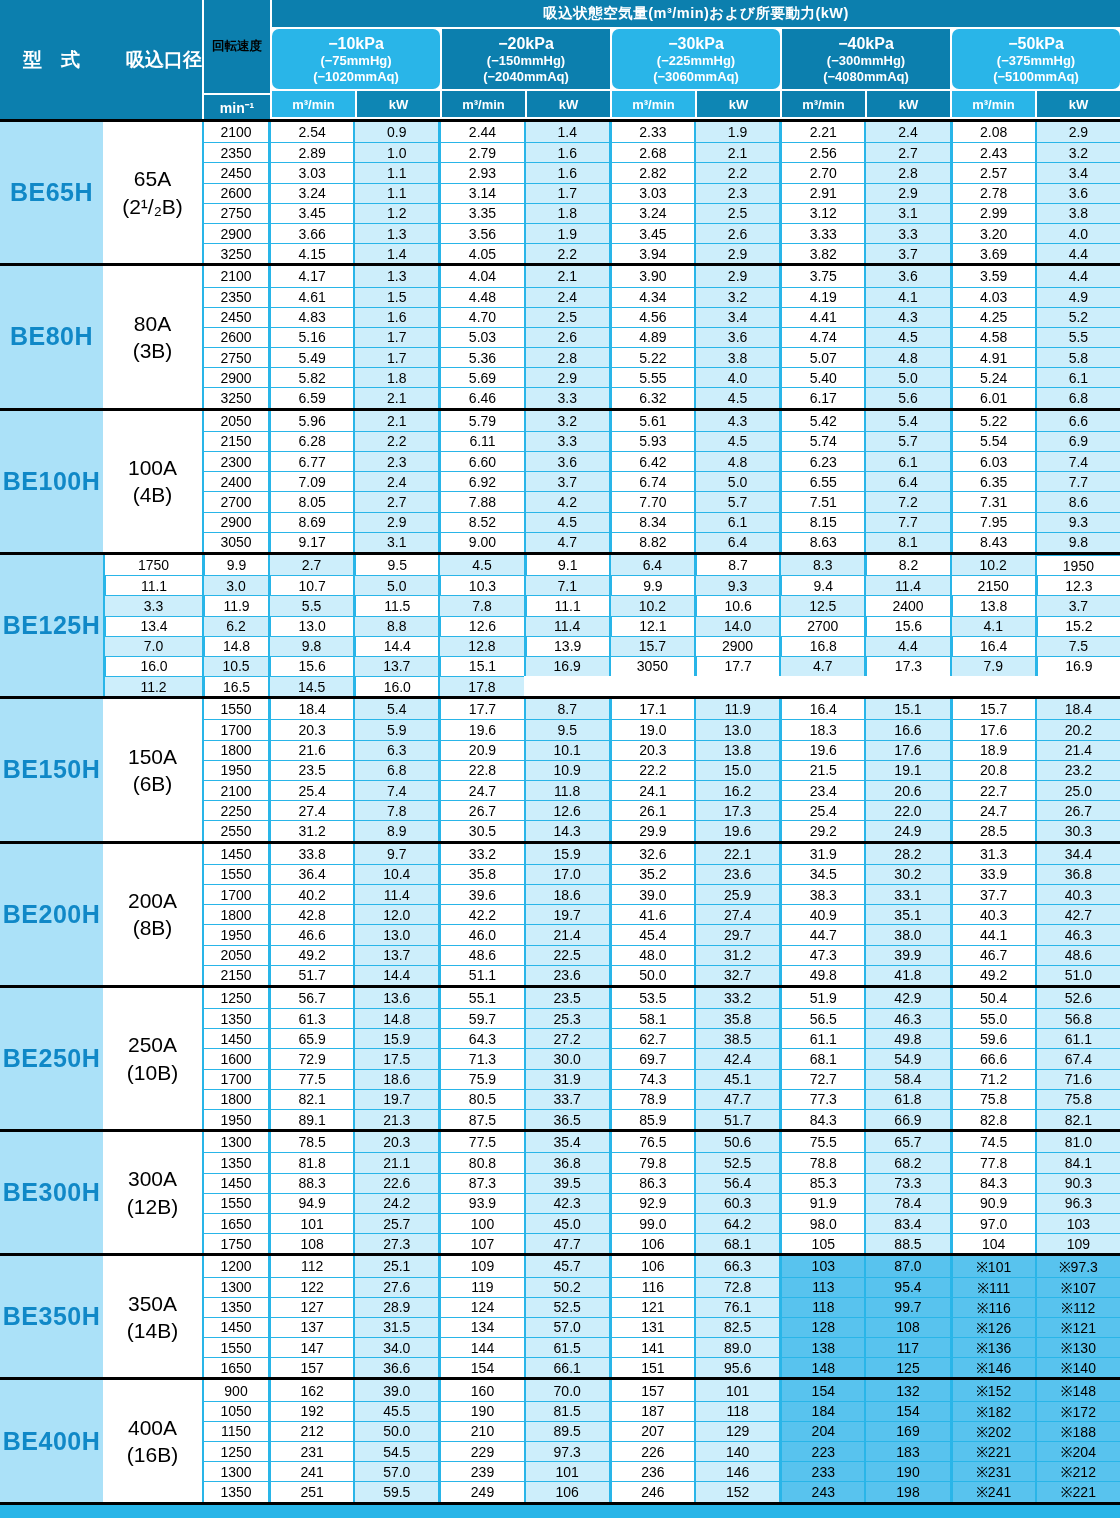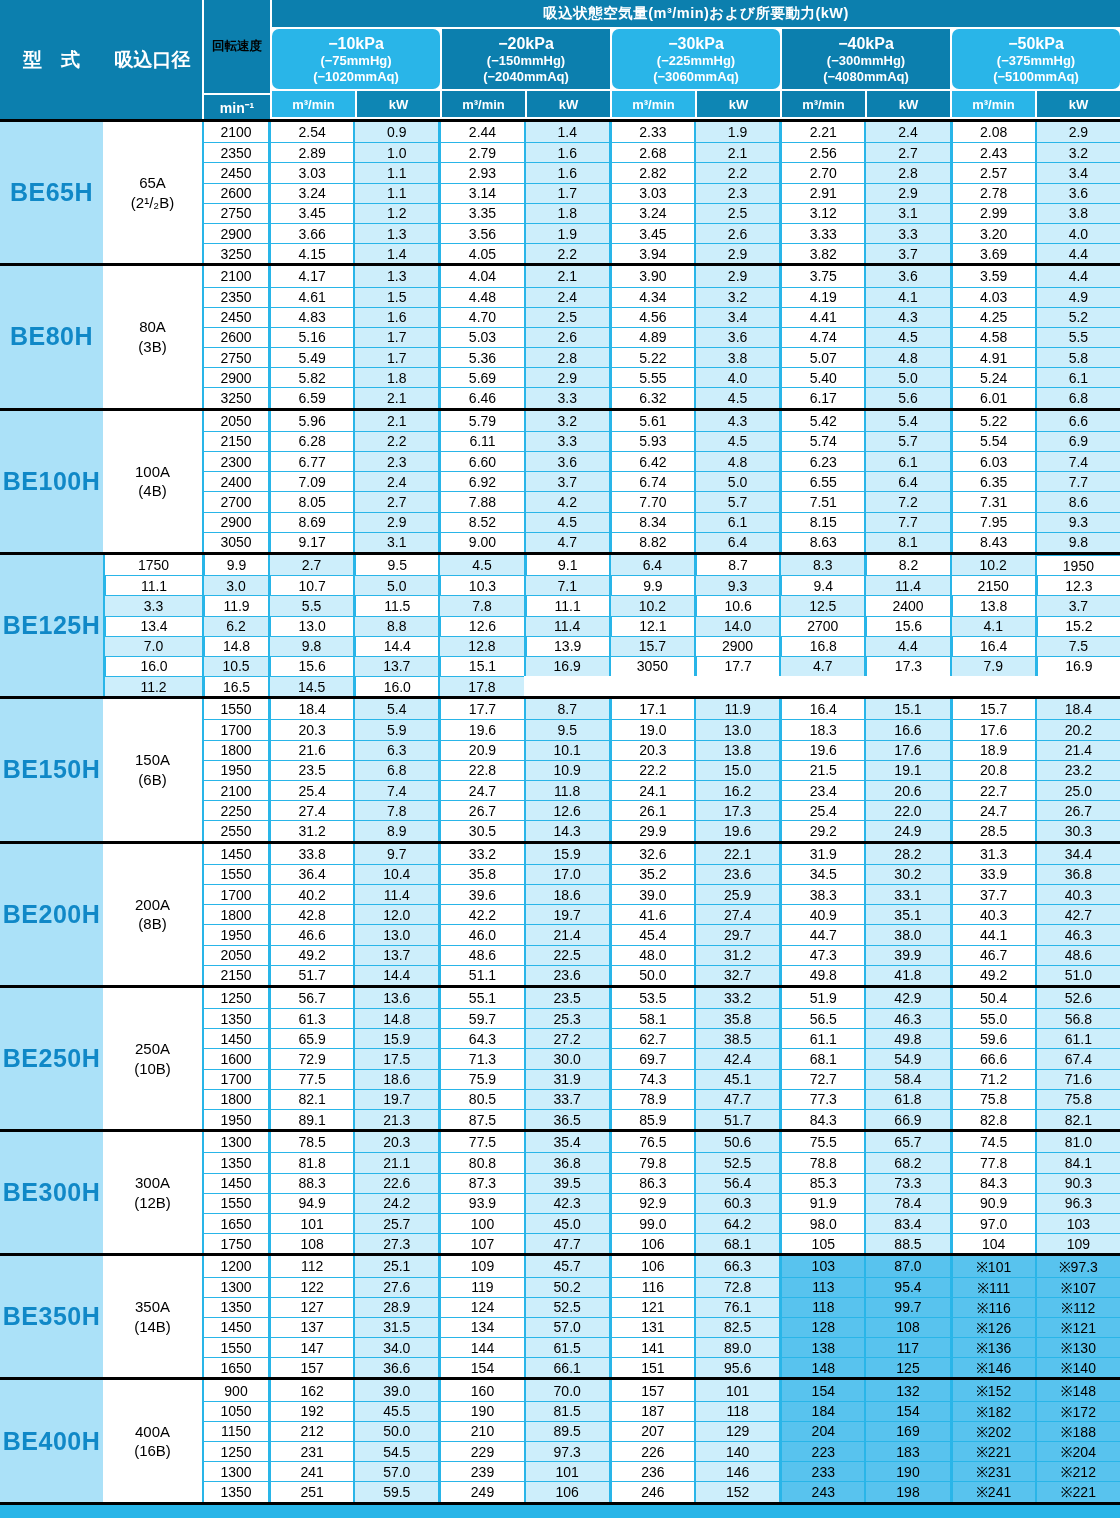--- a/index.html
+++ b/index.html
@@ -8,21 +8,21 @@
     --grid:#29b5e8; --gborder:#000;
   }
   *{box-sizing:border-box; margin:0; padding:0;}
   body{width:1120px; font-family:"Liberation Sans",sans-serif; background:#fff;}
   .sheet{width:1120px;}
 
   
   .thead{display:flex; height:119px; background:#fff;}
   .model-bore{width:202px; background:var(--dark); color:#fff; display:flex; align-items:center; font-weight:bold; font-size:19px;}
   .model-bore .mlabel{width:103px; text-align:center;}
-  .model-bore .blabel{width:99px; text-align:center;}
+  .model-bore .blabel{width:99px; text-align:right;}
   .speed-col{width:66px; margin-left:2px; display:flex; flex-direction:column;}
   .speed-label{flex:1; background:var(--dark); color:#000000; font-size:12.5px; font-weight:bold; display:flex; align-items:center; justify-content:center;}
   .speed-unit{height:24px; margin-top:2px; background:var(--dark); color:#fff; font-size:14px; font-weight:bold; display:flex; align-items:center; justify-content:center;}
   .data-head{flex:1; margin-left:2px; display:flex; flex-direction:column;}
   .title-band{height:27px; background:var(--dark); color:#fff; font-weight:bold; font-size:14.5px; display:flex; align-items:center; justify-content:center; letter-spacing:.5px;}
   .kpa-row{display:flex; gap:2px; margin-top:2px; height:60px;}
   .kpa-cell{flex:1; color:#fff; text-align:center; display:flex; flex-direction:column; justify-content:center; line-height:1.2; font-weight:bold;}
   .kpa-cell .l1{font-size:16px;}
   .kpa-cell .l2{font-size:13px;}
   .kpa-cell.light{background:var(--light);border-radius:7px;}
@@ -31,21 +31,21 @@
   .unit-cell{flex:1; color:#fff; font-weight:bold; font-size:13px; display:flex; align-items:center; justify-content:center;}
   .unit-cell.flow.light{background:var(--light);}
   .unit-cell.flow.dark{background:var(--dark);}
   .unit-cell.kw.light{background:var(--kwmid);}
   .unit-cell.kw.dark{background:var(--dark);}
 
   
   .tbody{border-bottom:3px solid var(--gborder);}
   .group{display:grid; grid-template-columns:103px 99px 66px repeat(10,1fr); border-top:3px solid var(--gborder);}
   .model-cell{grid-column:1; background:var(--modelbg); color:var(--modeltx); font-weight:bold; font-size:25px; letter-spacing:.5px; display:flex; align-items:center; justify-content:center;}
-  .bore-cell{grid-column:2; background:#fff; color:#000; font-size:15px; line-height:1.3; display:flex; flex-direction:column; align-items:center; justify-content:center;}
+  .bore-cell{grid-column:2; background:#fff; color:#000; font-size:21px; line-height:1.3; display:flex; flex-direction:column; align-items:center; justify-content:center;}
   .cell{display:flex; align-items:center; justify-content:center; font-size:14px; color:#000; background:#fff;}
   .speed-cell{border-left:2px solid var(--grid);}
   .val{border-left:2px solid var(--grid);}
   .val.gstart{border-left-width:3px;}
   .val.kwcol{background:var(--pale);}
   .val.shaded{background:var(--shade) !important;}
   .rt{border-top:1px solid var(--grid);}
 
   
   .bottom-bar{height:13px; background:var(--light); margin-top:0;}

